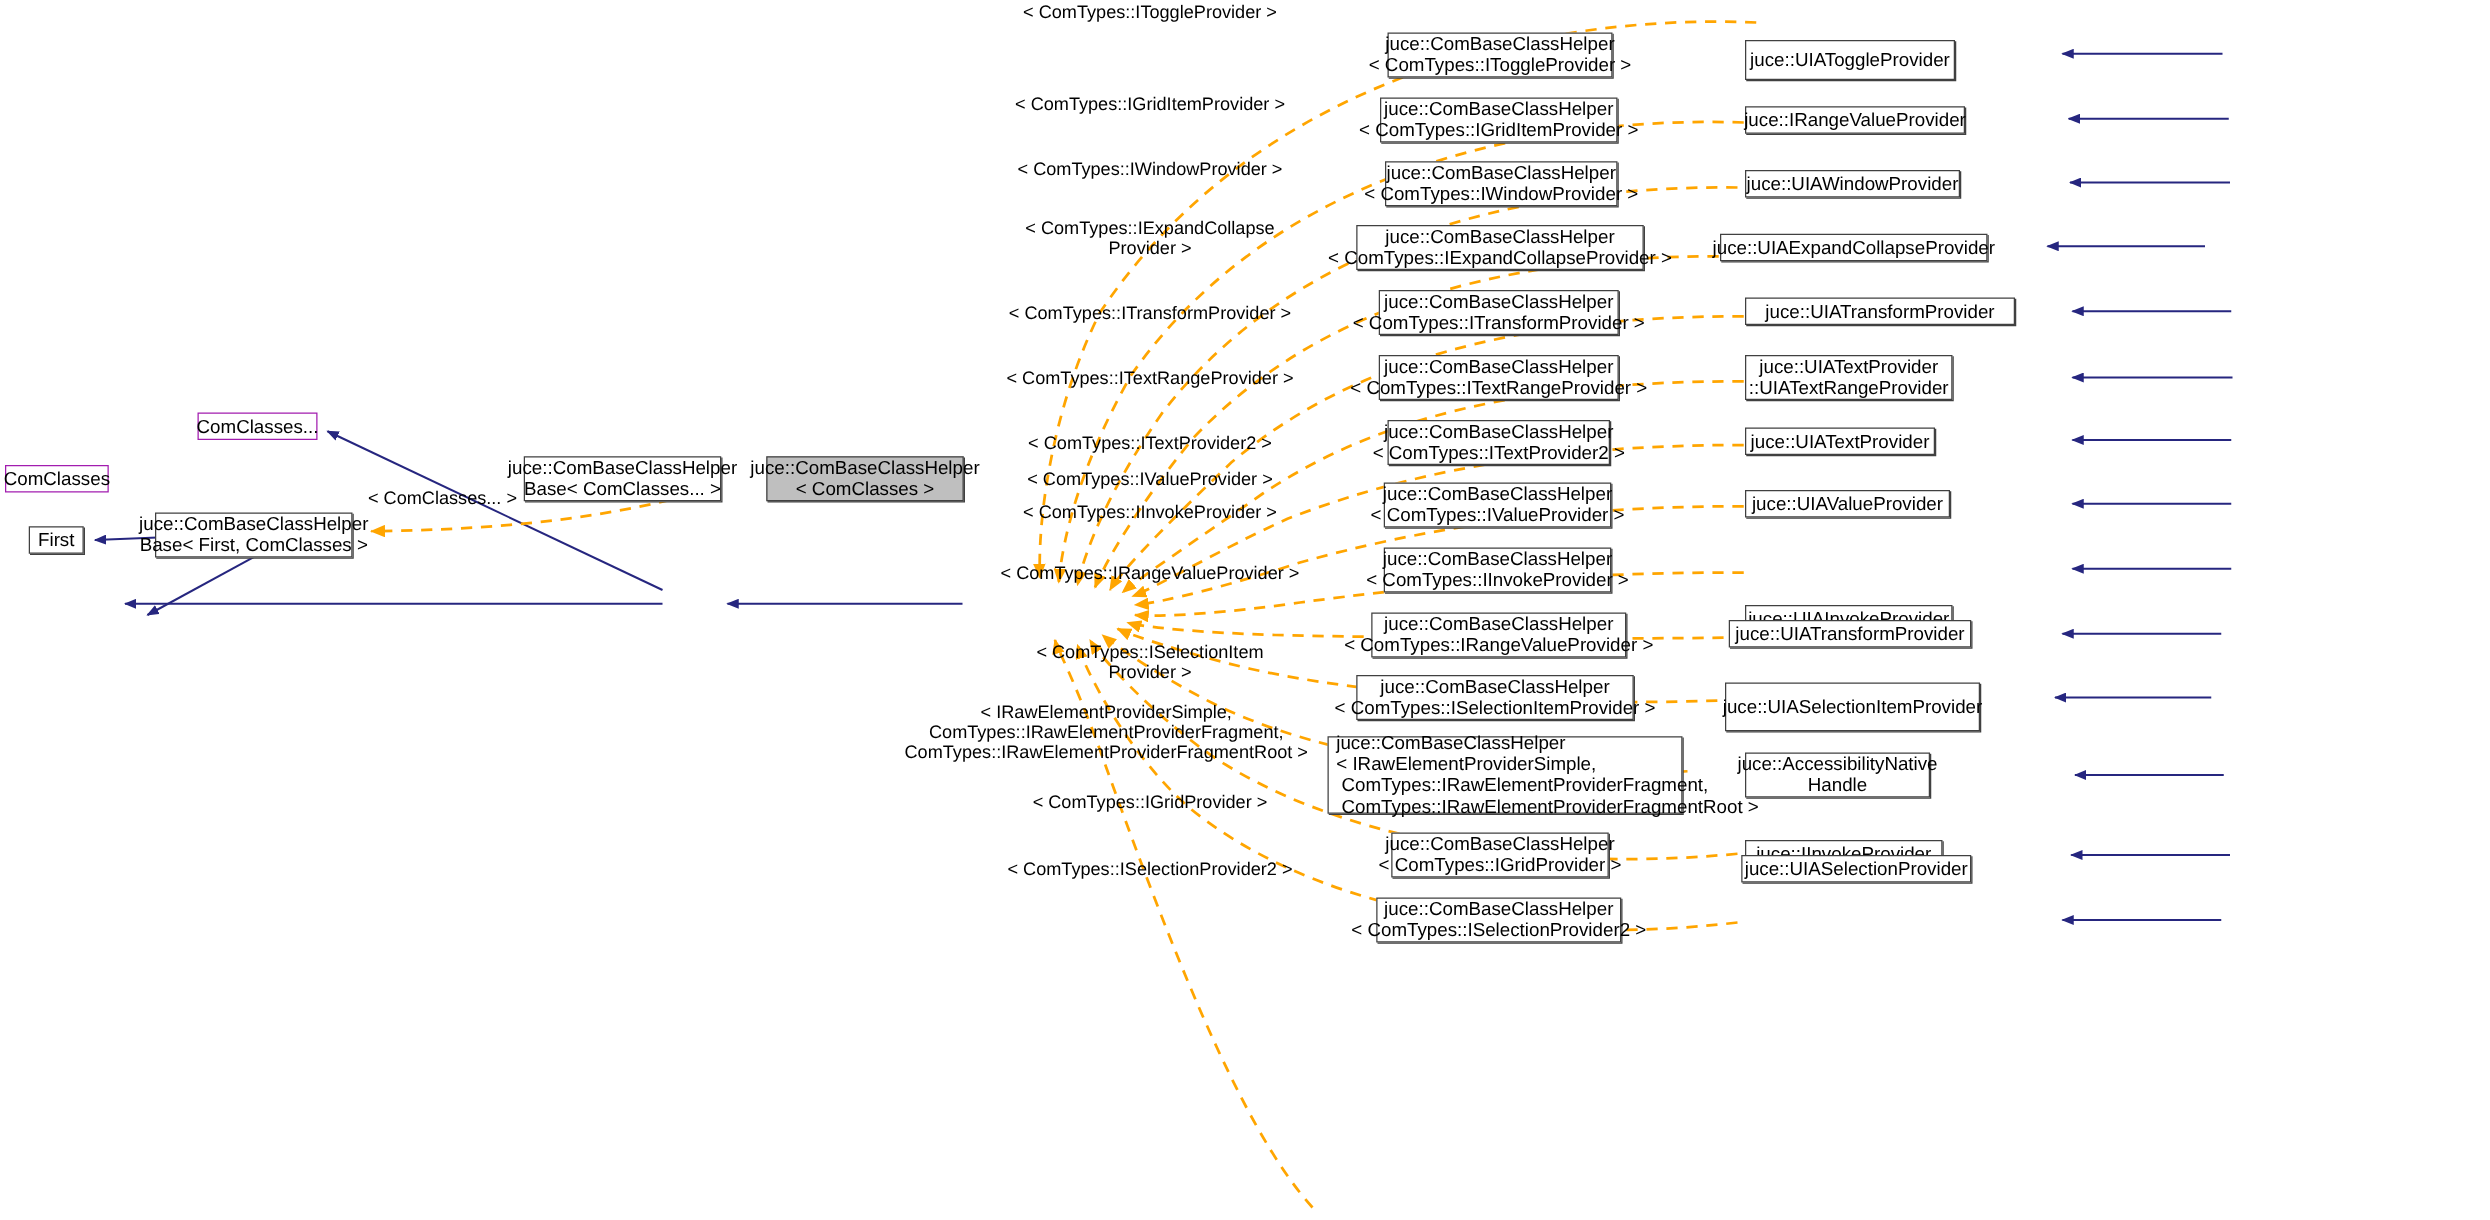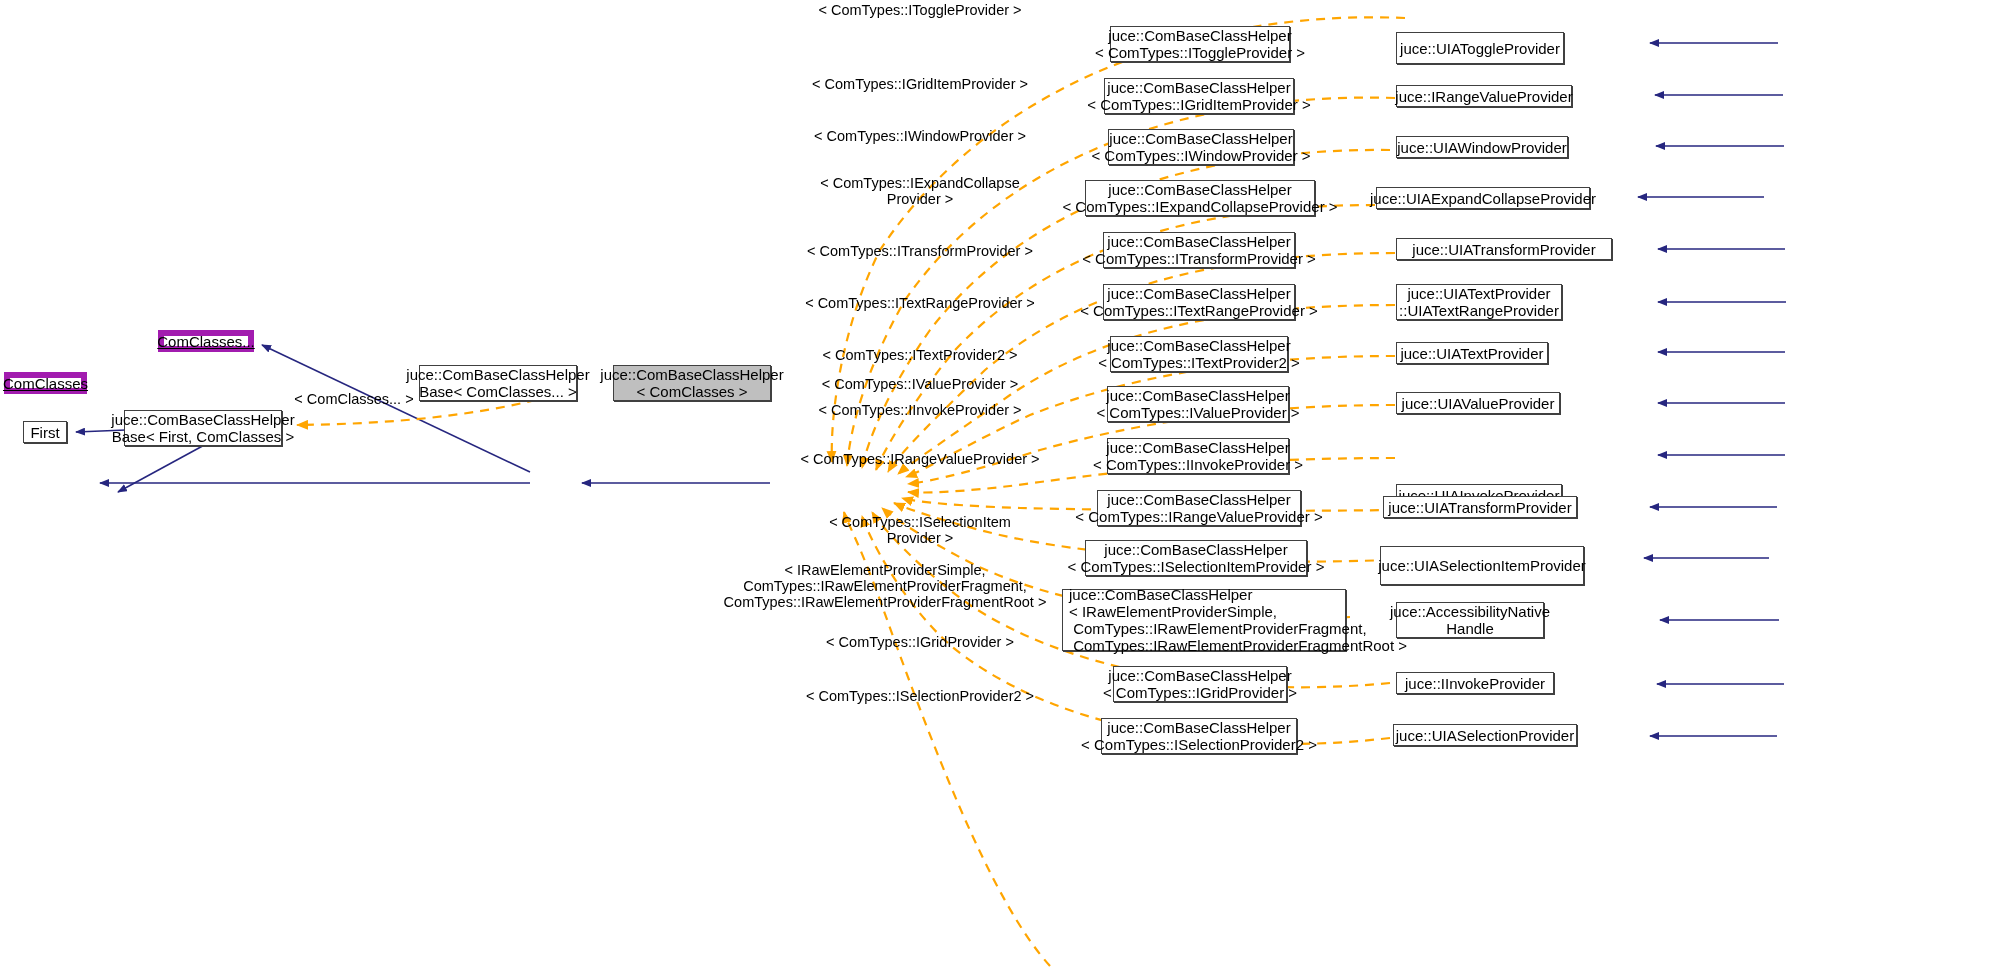--- a/index.html
+++ b/index.html
@@ -35,22 +35,21 @@
     font-size: 15px;
     line-height: 17px;
     white-space: pre;
     z-index: 5;
   }
   .node.solid {
     border: 1px solid #404040;
     box-shadow: 1px 1px 0 0 #404040;
   }
   .node.light {
-    border: 6px solid #a21caf;
-    text-decoration: underline;
+    border: 1px solid #a21caf;
   }
   .node.current {
     background: #bfbfbf;
     border: 1px solid #404040;
     box-shadow: 1px 1px 0 0 #404040;
   }
   .node .line {
     display: block;
   }
   .edge-label {
@@ -280,17 +279,17 @@
   </div>
   <div class="node solid" style="left:1396px; top:672px; width:158px; height:22px;">
     <span class="line">juce::IInvokeProvider</span>
   </div>
 
   <div class="edge-label" style="left:770px; top:688px; width:300px;">&lt; ComTypes::ISelectionProvider2 &gt;</div>
   <div class="node solid" style="left:1101px; top:718px; width:196px; height:36px;">
     <span class="line">juce::ComBaseClassHelper</span>
     <span class="line">&lt; ComTypes::ISelectionProvider2 &gt;</span>
   </div>
-  <div class="node solid" style="left:1393px; top:724px; width:184px; height:22px;">
+  <div class="node solid" style="left:1393px; top:684px; width:184px; height:22px;">
     <span class="line">juce::UIASelectionProvider</span>
   </div>
 
 </div>
 
 </body></html>

